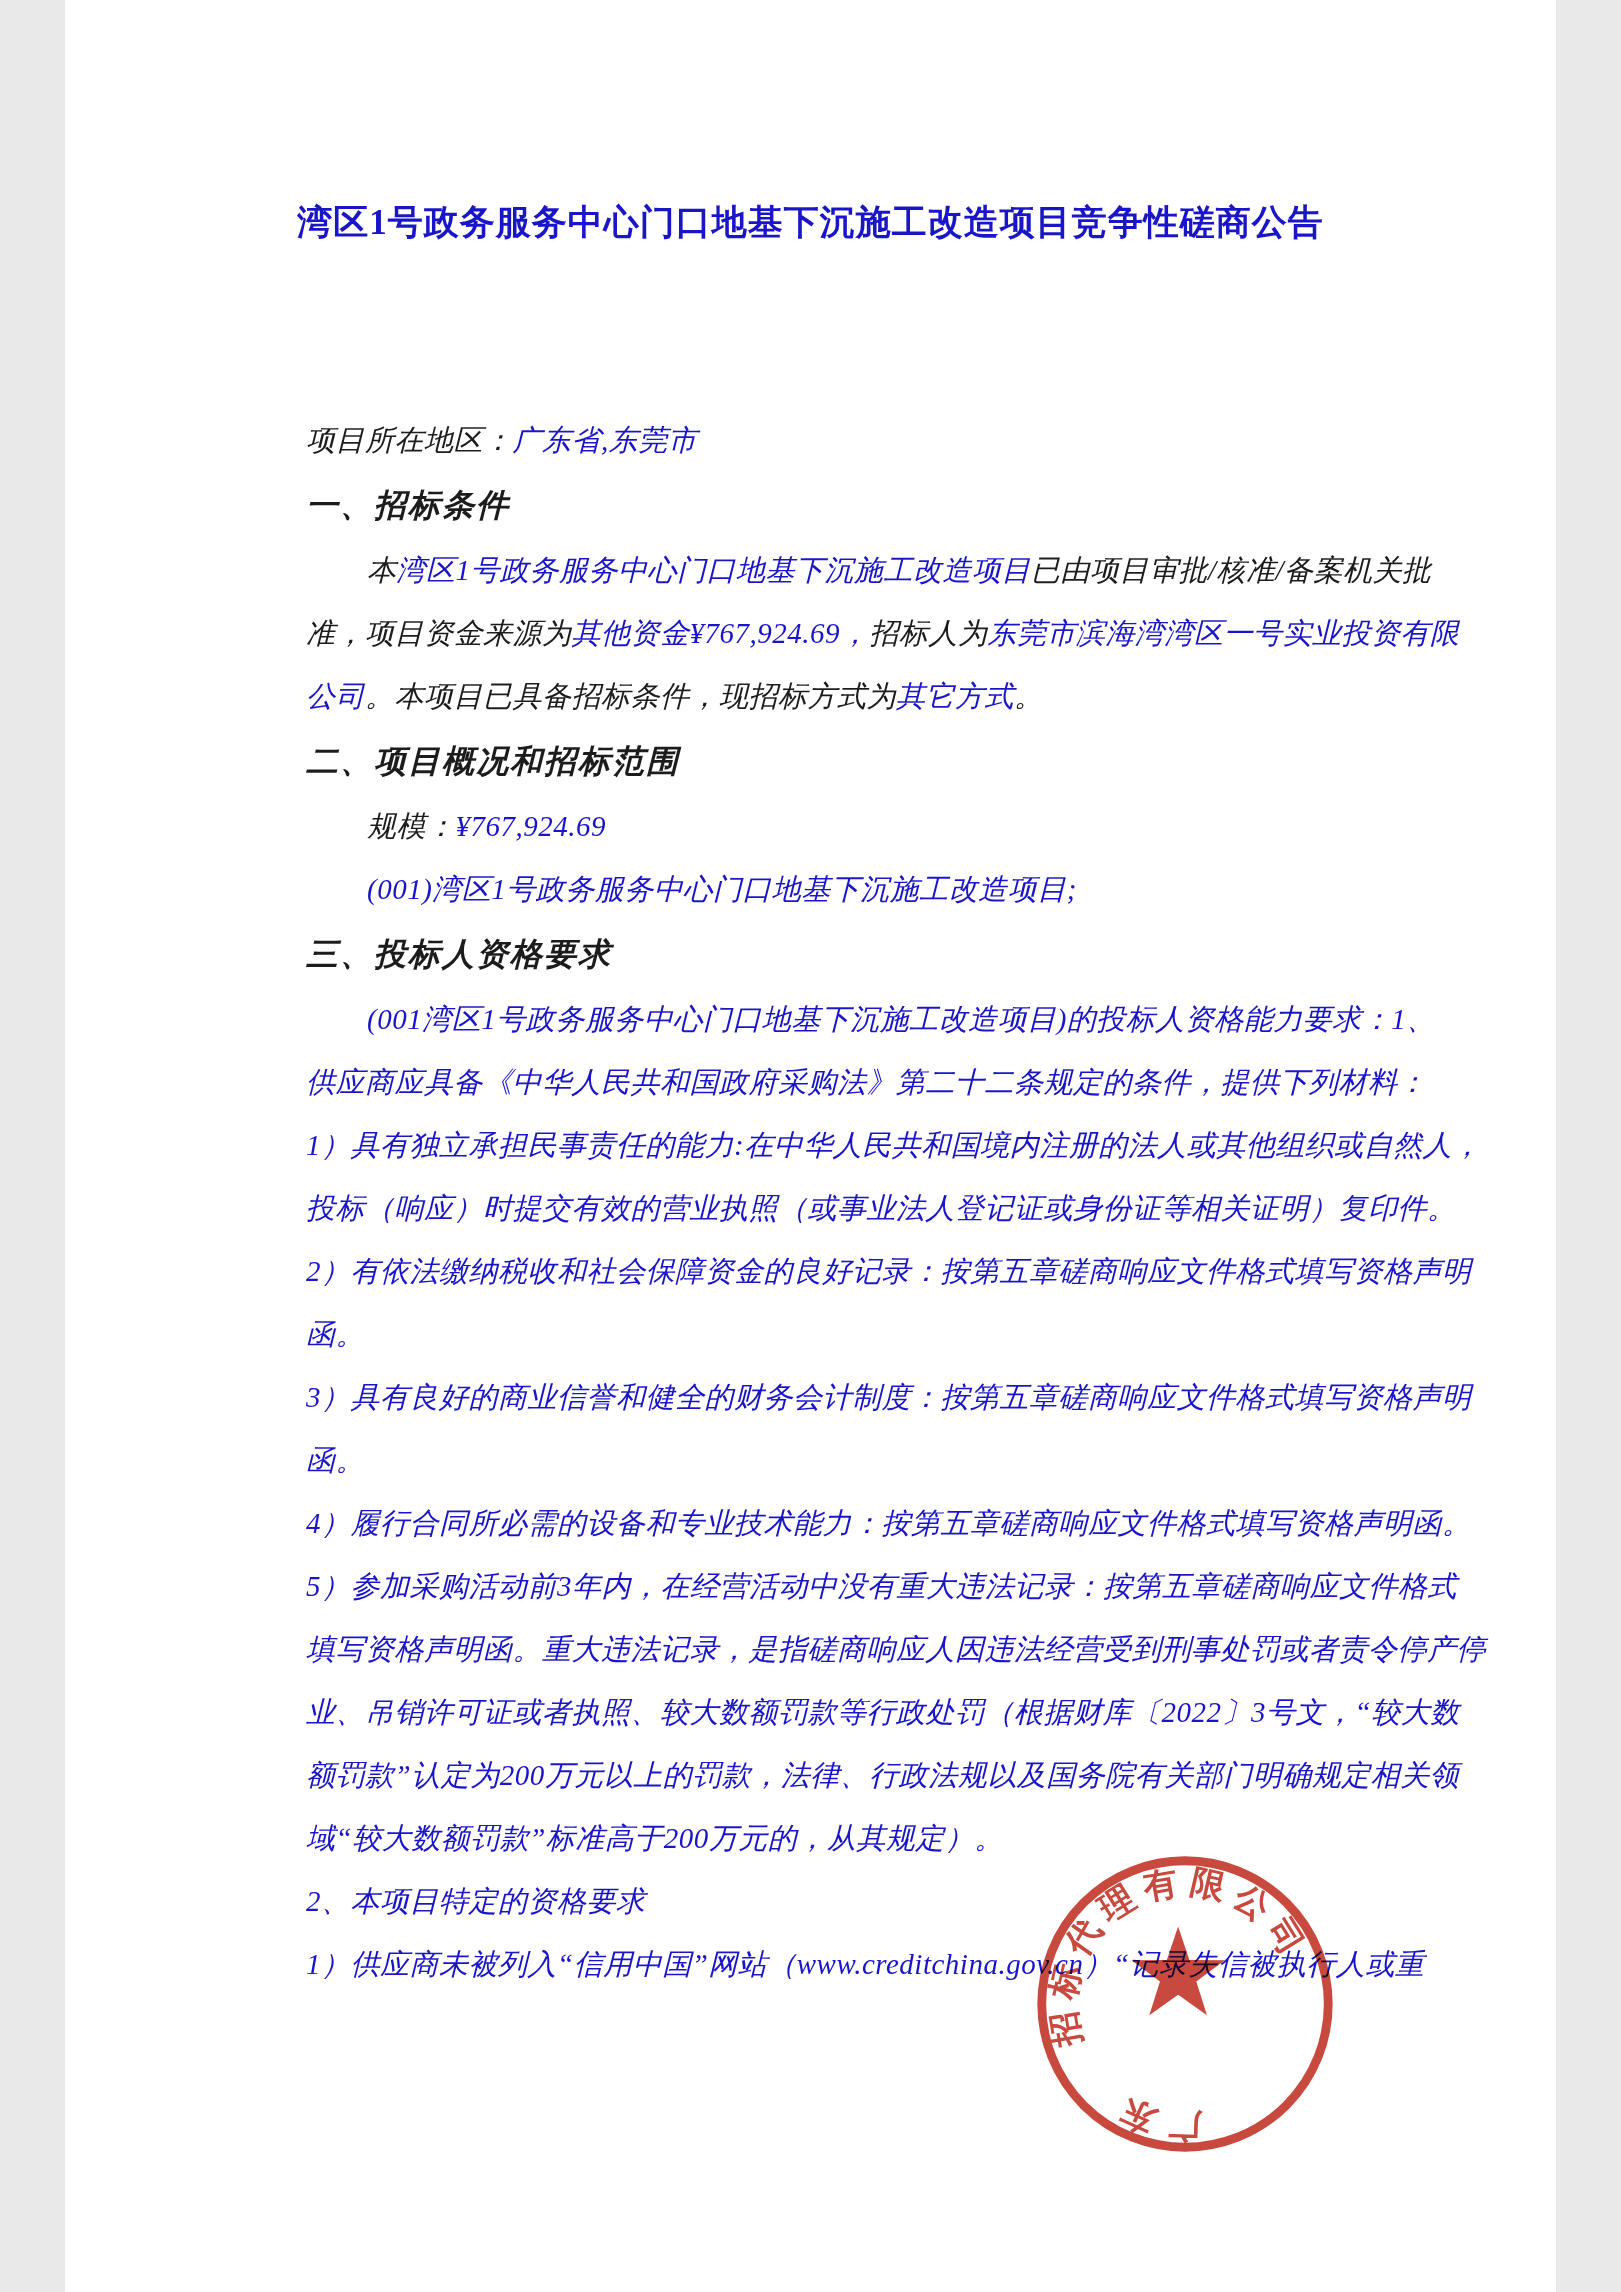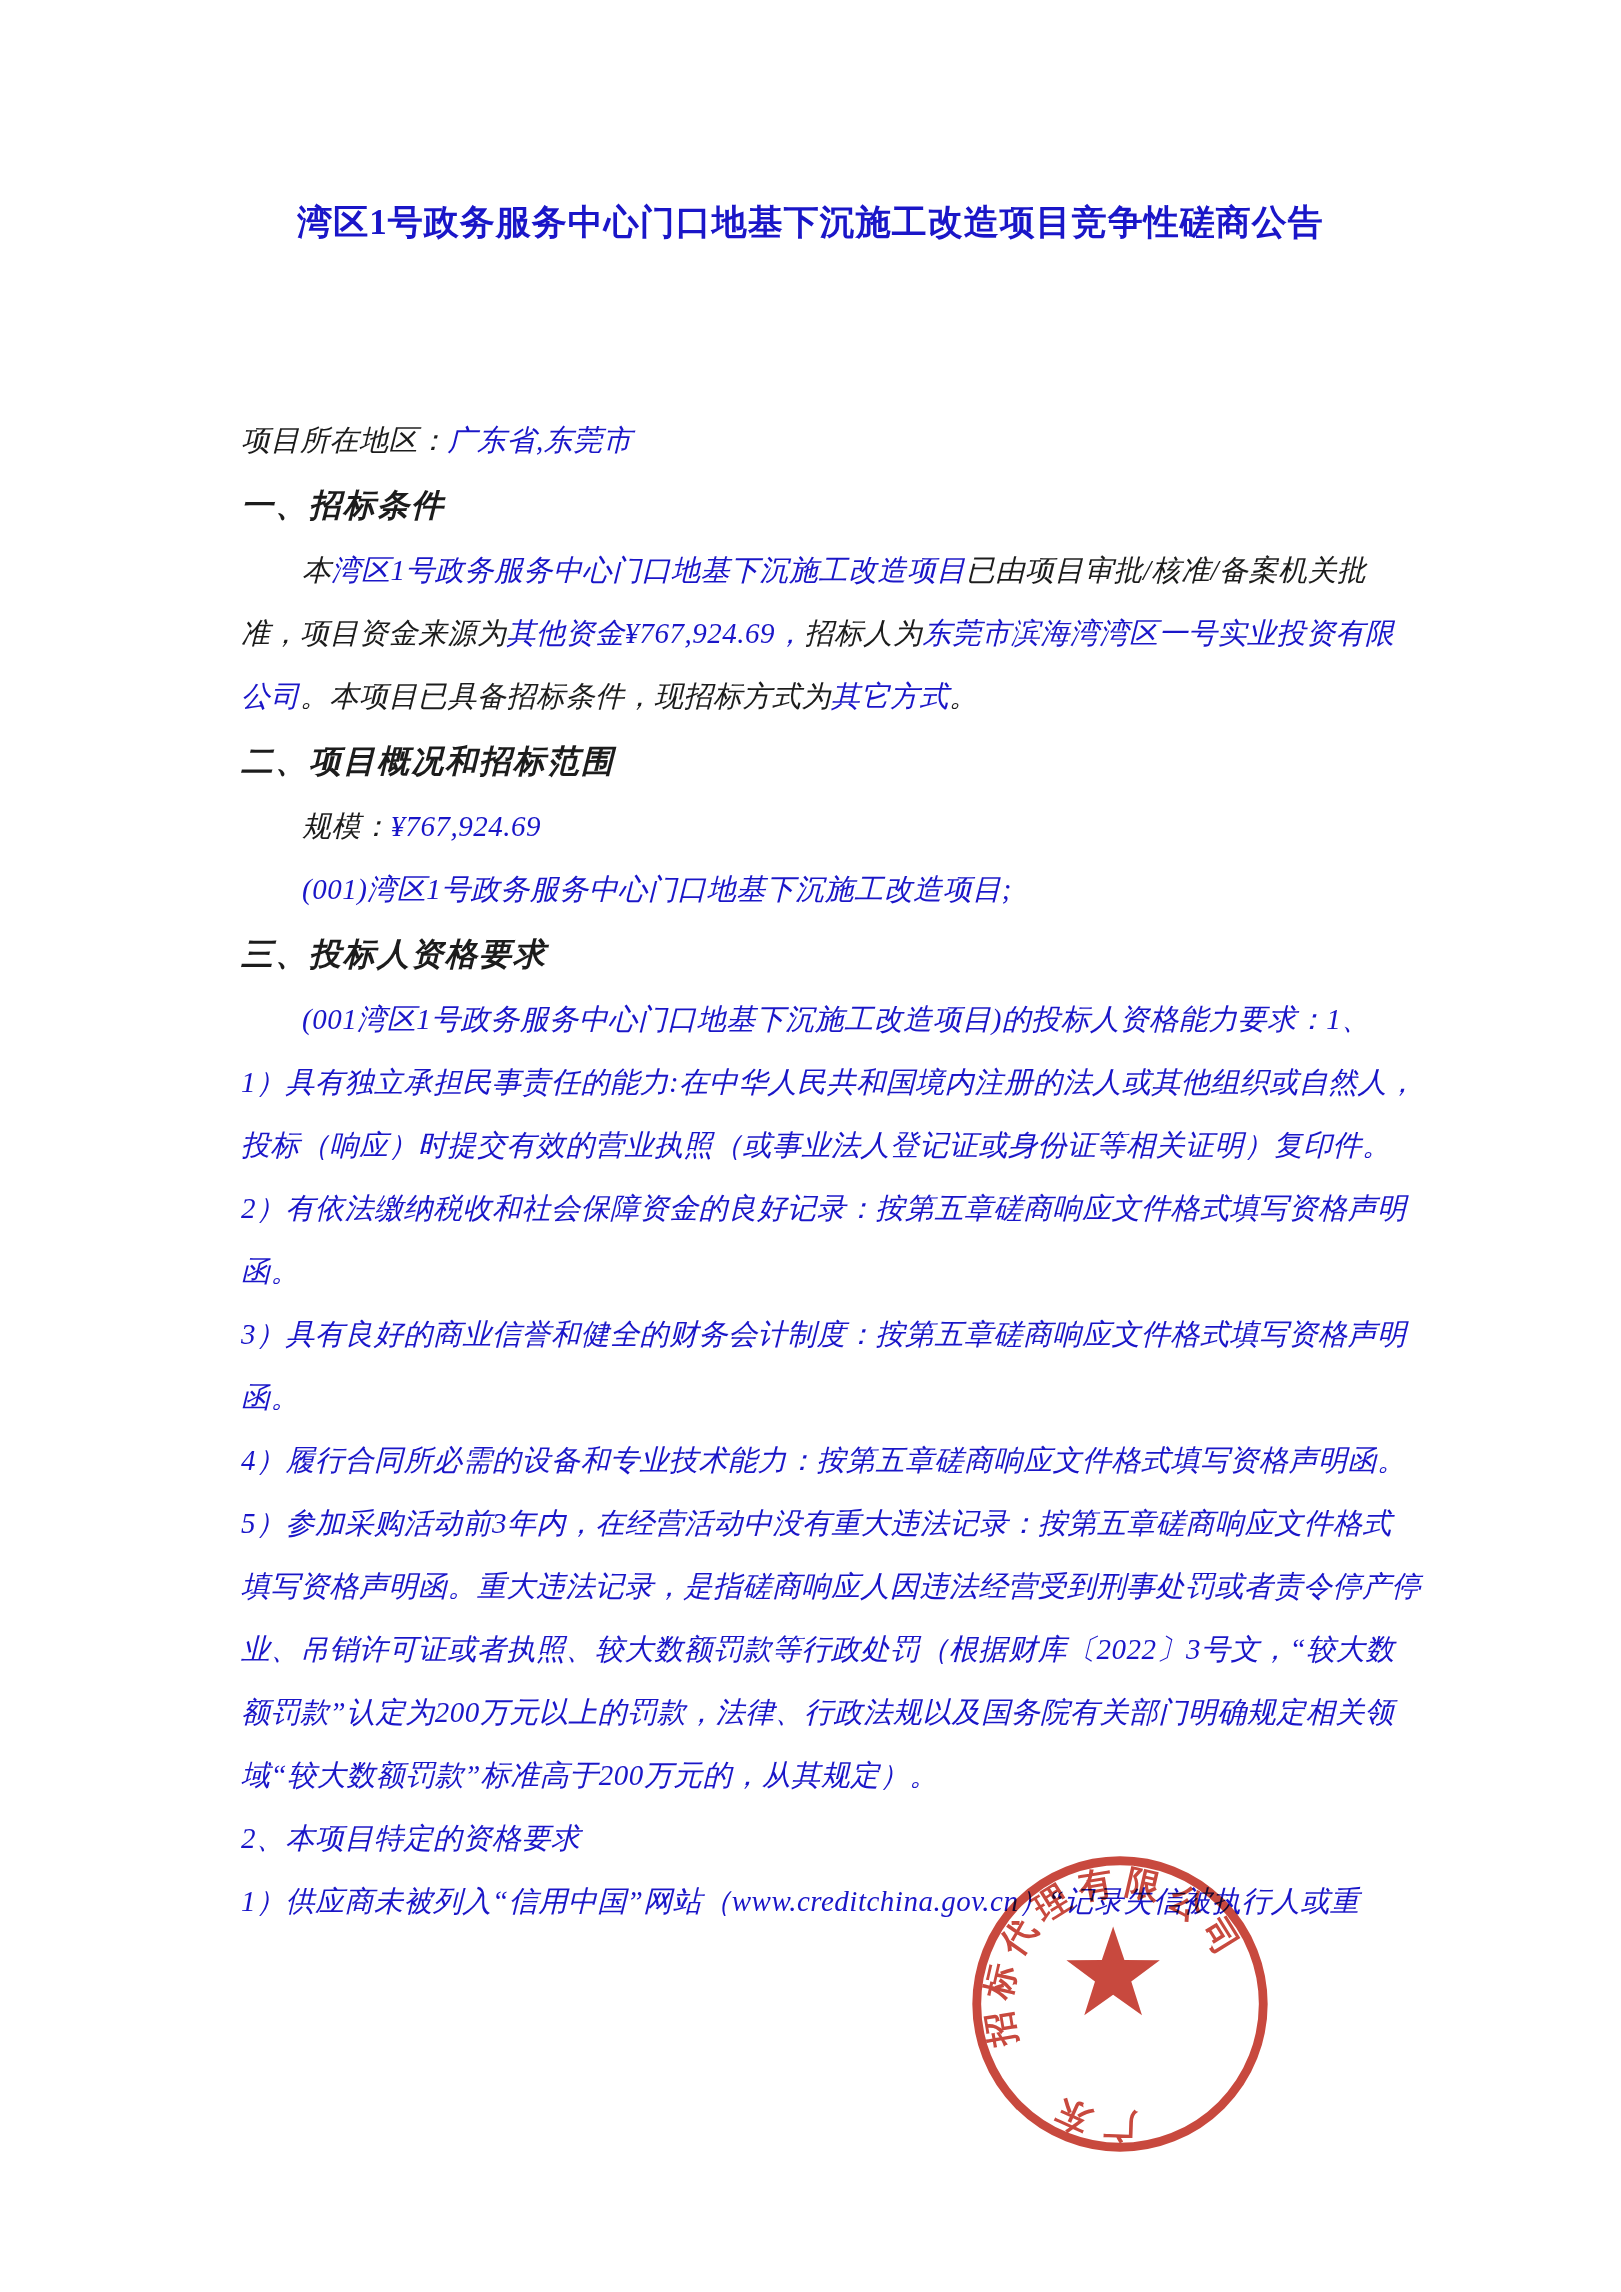--- a/index.html
+++ b/index.html
@@ -3,21 +3,21 @@
 <meta charset="utf-8">
 <style>
   :root{
     --blue:#1a16c8;
     --black:#1c1c1c;
     --seal:#c43b2f;
   }
   html,body{margin:0;padding:0;background:#e9e9e9;}
   .page{
     position:relative;
-    width:1621px;height:2293px;
+    width:1491px;height:2293px;
     margin:0 auto;
     background:#ffffff;
     overflow:hidden;
     font-family:"Liberation Serif","DejaVu Serif",serif;
   }
   .doc-title{
     position:absolute;top:198px;left:59px;right:59px;
     margin:0;
     text-align:center;
     font-size:35px;line-height:49px;
@@ -78,20 +78,21 @@
       <div class="line body"><span class="c-black">项目所在地区：</span><span class="c-blue">广东省,东莞市</span></div>
       <div class="line heading"><span class="c-black">一、招标条件</span></div>
       <div class="line body indent"><span class="c-black">本</span><span class="c-blue">湾区1号政务服务中心门口地基下沉施工改造项目</span><span class="c-black">已由项目审批/核准/备案机关批</span></div>
       <div class="line body"><span class="c-black">准，项目资金来源为</span><span class="c-blue">其他资金¥767,924.69，</span><span class="c-black">招标人为</span><span class="c-blue">东莞市滨海湾湾区一号实业投资有限</span></div>
       <div class="line body"><span class="c-blue">公司</span><span class="c-black">。本项目已具备招标条件，现招标方式为</span><span class="c-blue">其它方式</span><span class="c-black">。</span></div>
       <div class="line heading"><span class="c-black">二、项目概况和招标范围</span></div>
       <div class="line body indent"><span class="c-black">规模：</span><span class="c-blue">¥767,924.69</span></div>
       <div class="line body indent"><span class="c-blue">(001)湾区1号政务服务中心门口地基下沉施工改造项目;</span></div>
       <div class="line heading"><span class="c-black">三、投标人资格要求</span></div>
       <div class="line body indent"><span class="c-blue">(001湾区1号政务服务中心门口地基下沉施工改造项目)的投标人资格能力要求：1、</span></div>
+      <div class="line body"><span class="c-blue">供应商应具备《中华人民共和国政府采购法》第二十二条规定的条件，提供下列材料：</span></div>
       <div class="line body"><span class="c-blue">1）具有独立承担民事责任的能力:在中华人民共和国境内注册的法人或其他组织或自然人，</span></div>
       <div class="line body"><span class="c-blue">投标（响应）时提交有效的营业执照（或事业法人登记证或身份证等相关证明）复印件。</span></div>
       <div class="line body"><span class="c-blue">2）有依法缴纳税收和社会保障资金的良好记录：按第五章磋商响应文件格式填写资格声明</span></div>
       <div class="line body"><span class="c-blue">函。</span></div>
       <div class="line body"><span class="c-blue">3）具有良好的商业信誉和健全的财务会计制度：按第五章磋商响应文件格式填写资格声明</span></div>
       <div class="line body"><span class="c-blue">函。</span></div>
       <div class="line body"><span class="c-blue">4）履行合同所必需的设备和专业技术能力：按第五章磋商响应文件格式填写资格声明函。</span></div>
       <div class="line body"><span class="c-blue">5）参加采购活动前3年内，在经营活动中没有重大违法记录：按第五章磋商响应文件格式</span></div>
       <div class="line body"><span class="c-blue">填写资格声明函。重大违法记录，是指磋商响应人因违法经营受到刑事处罚或者责令停产停</span></div>
       <div class="line body"><span class="c-blue">业、吊销许可证或者执照、较大数额罚款等行政处罚（根据财库〔2022〕3号文，“较大数</span></div>

